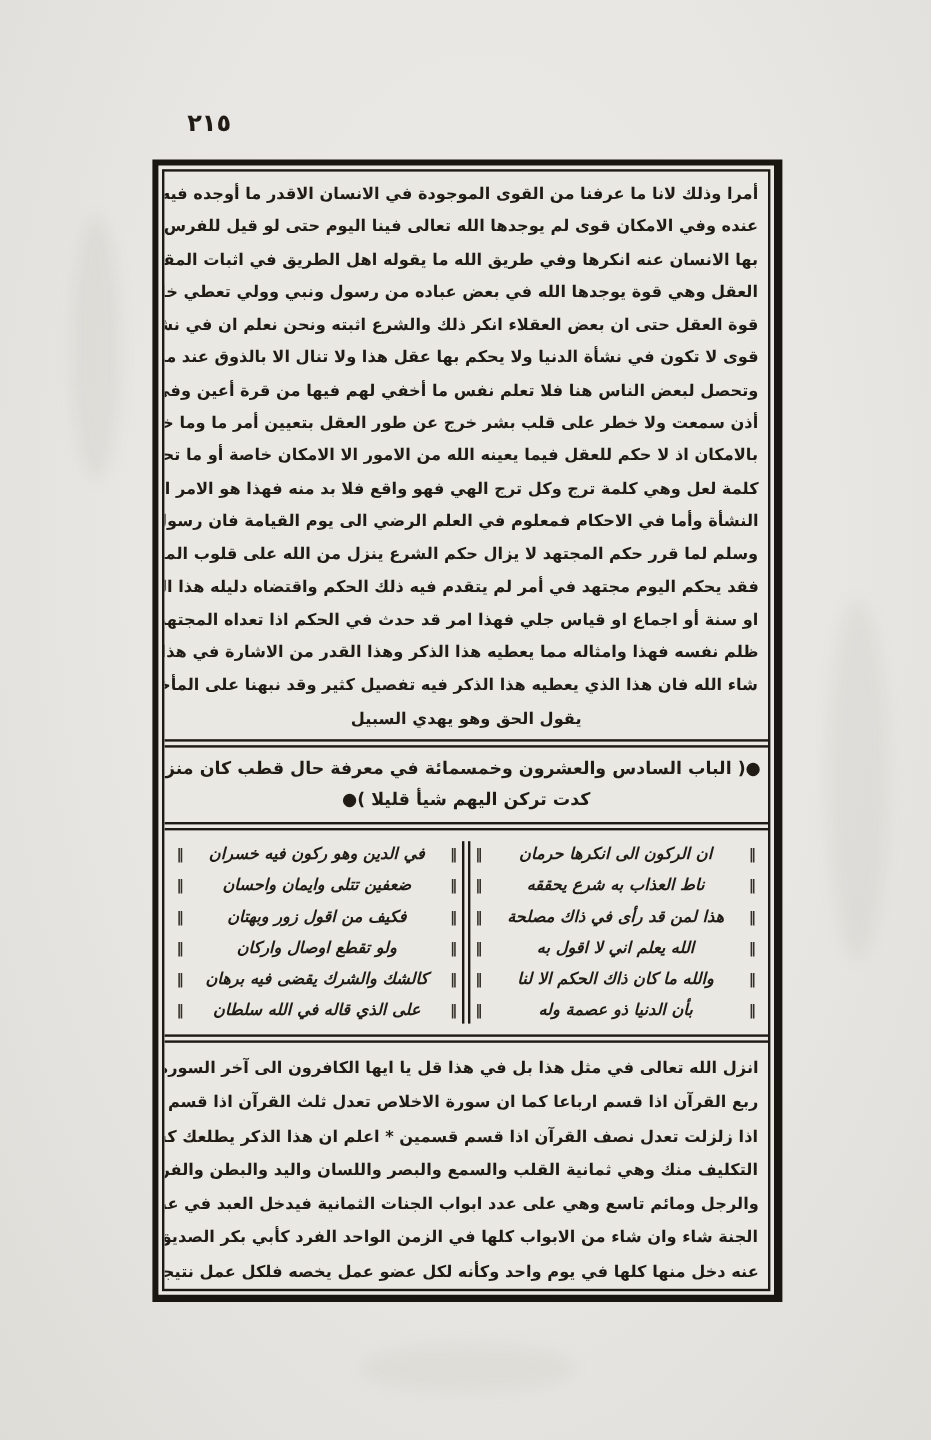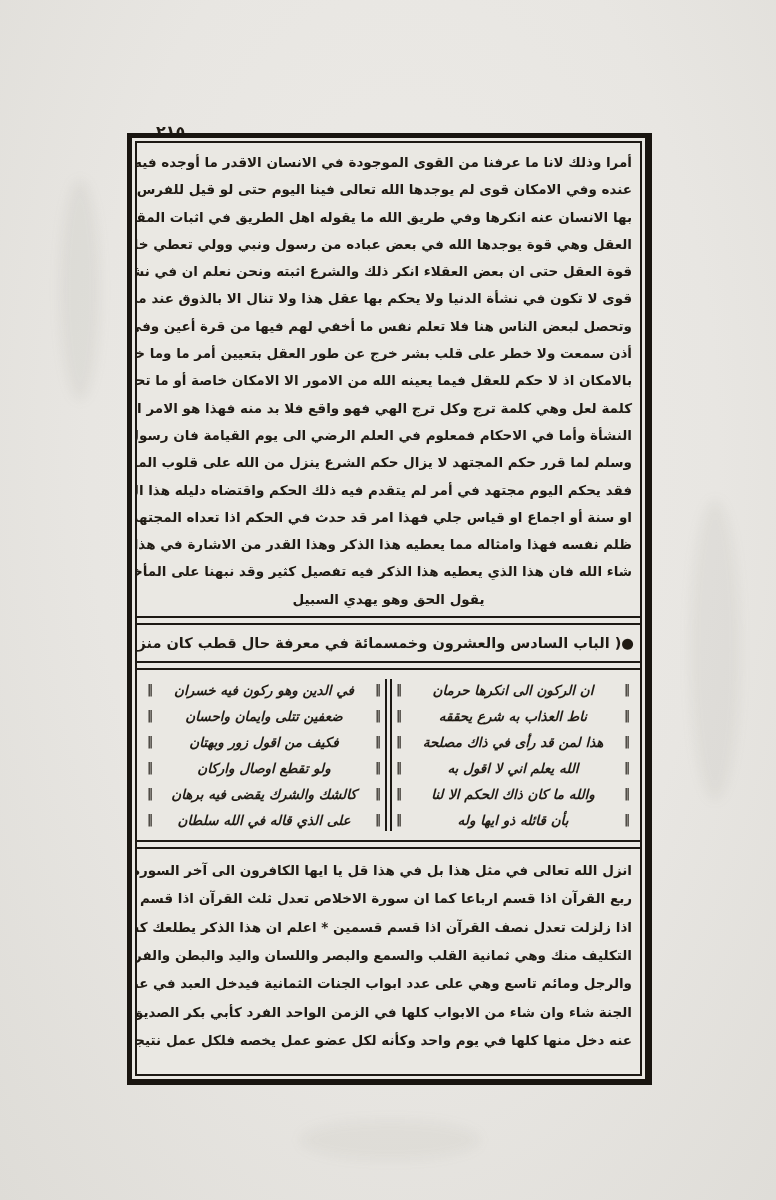--- a/index.html
+++ b/index.html
@@ -12,22 +12,22 @@
     position: relative;
     background: radial-gradient(ellipse at 52% 38%, #edebe7 0%, #e8e6e2 55%, #dedcd7 100%);
   }
   .stain { position: absolute; border-radius: 50%; filter: blur(6px); pointer-events: none; }
   .stain1 { left: 60px; top: 180px; width: 40px; height: 220px; background: rgba(120,115,105,0.08); }
   .stain2 { left: 690px; top: 500px; width: 50px; height: 300px; background: rgba(120,115,105,0.07); }
   .stain3 { left: 300px; top: 1120px; width: 180px; height: 40px; background: rgba(120,115,105,0.06); }
 
   .page-number {
     position: absolute; left: 156px; top: 90px;
-    direction: rtl; font-size: 16px; font-weight: 700;
-    color: #262119; letter-spacing: 3px; margin-top: 32px;
+    direction: rtl; font-size: 20px; font-weight: 700;
+    color: #262119; letter-spacing: 3px;
   }
 
   .frame {
     position: absolute; left: 127px; top: 133px;
     width: 525px; height: 952px;
     box-sizing: border-box;
     border-style: solid; border-color: #191510;
     border-width: 5px 7px 6px 5px;
     background: #eae8e3;
   }
@@ -121,20 +121,21 @@
       <div class="txt prose-line">او سنة أو اجماع او قياس جلي فهذا امر قد حدث في الحكم اذا تعداه المجتهد أو المقلدة فقد</div>
       <div class="txt prose-line">ظلم نفسه فهذا وامثاله مما يعطيه هذا الذكر وهذا القدر من الاشارة في هذا الذكر كاف ان</div>
       <div class="txt prose-line">شاء الله فان هذا الذي يعطيه هذا الذكر فيه تفصيل كثير وقد نبهنا على المأخذ فيه * والله</div>
       <div class="txt prose-line centered">يقول الحق وهو يهدي السبيل</div>
     </div>
 
     <div class="rule"></div>
 
     <div class="heading">
       <div class="txt heading-line">●( الباب السادس والعشرون وخمسمائة في معرفة حال قطب كان منزله ولولا ان ثبتناك لقد</div>
+      <div class="txt heading-line">كدت تركن اليهم شيأ قليلا )●</div>
     </div>
 
     <div class="rule"></div>
 
     <div class="poetry">
       <div class="poetry-col">
         <div class="txt pline">
           <span class="vmark">‖</span>
           <span class="ptext">ان الركون الى انكرها حرمان</span>
           <span class="vmark">‖</span>
@@ -154,21 +155,21 @@
           <span class="ptext">الله يعلم اني لا اقول به</span>
           <span class="vmark">‖</span>
         </div>
         <div class="txt pline">
           <span class="vmark">‖</span>
           <span class="ptext">والله ما كان ذاك الحكم الا لنا</span>
           <span class="vmark">‖</span>
         </div>
         <div class="txt pline">
           <span class="vmark">‖</span>
-          <span class="ptext">بأن قائله ذو ايها وله</span>
+          <span class="ptext">بأن الدنيا ذو عصمة وله</span>
           <span class="vmark">‖</span>
         </div>
       </div>
 
       <div class="poetry-divider"></div>
 
       <div class="poetry-col">
         <div class="txt pline">
           <span class="vmark">‖</span>
           <span class="ptext">في الدين وهو ركون فيه خسران</span>

